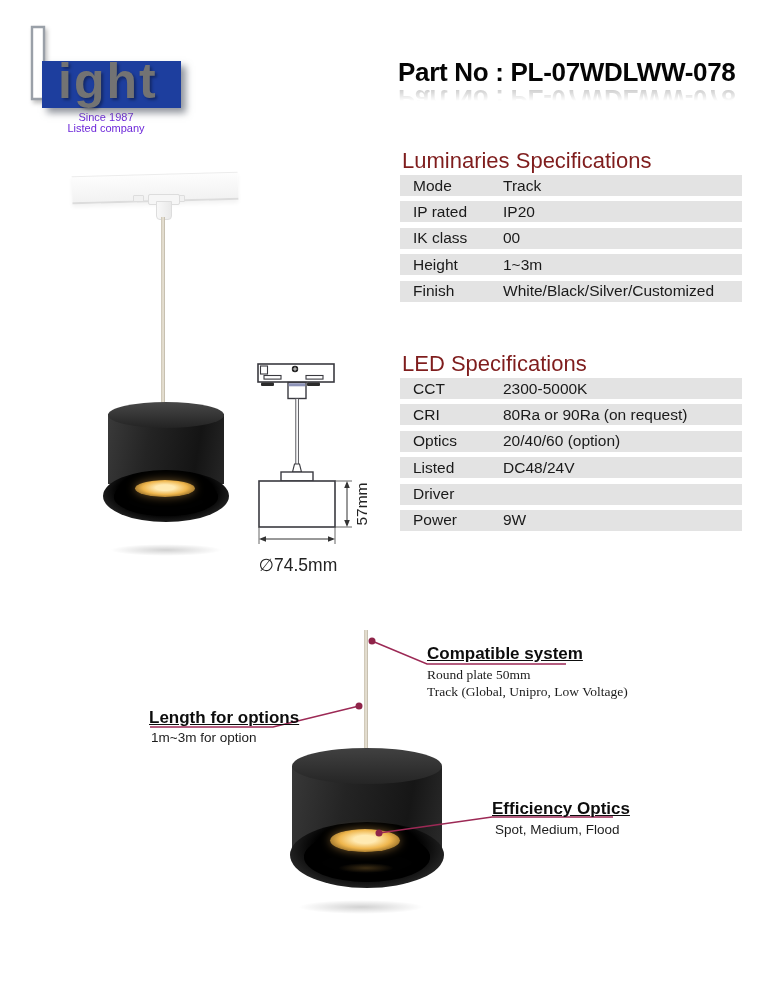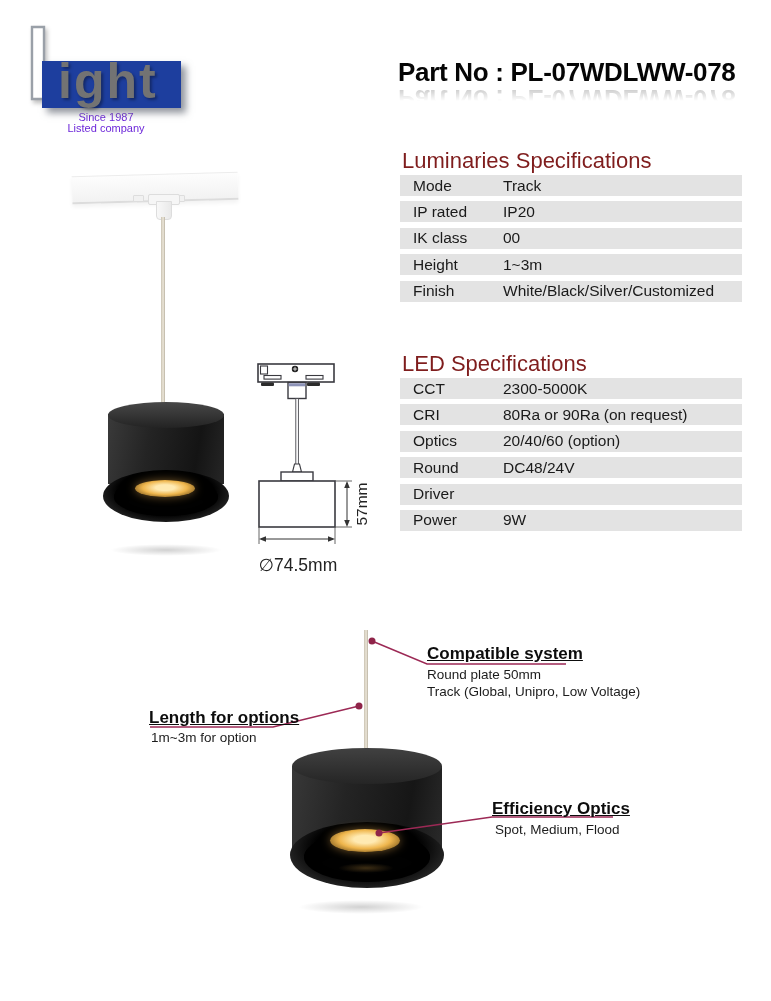--- a/index.html
+++ b/index.html
@@ -81,21 +81,21 @@
   .lens-bottom{left:50px;top:199px;width:70px;height:23px;}
   .gold-arc{left:58px;top:233px;width:56px;height:10px;border-radius:50%;
             background:radial-gradient(ellipse,rgba(214,160,70,.28),rgba(0,0,0,0) 70%);}
   .shadow-bottom{left:18px;top:270px;width:126px;height:14px;}
 
   
   .callout-lines{left:0;top:0;pointer-events:none;z-index:6;}
   .co-title{font-size:17px;font-weight:700;color:#0d0d0d;line-height:1.1;white-space:nowrap;z-index:7;text-decoration:underline;}
   .co-sub{font-size:13.5px;color:#1c1c1c;line-height:16.5px;white-space:nowrap;z-index:7;}
   .co-compat-title{left:427px;top:645px;}
-  .co-compat-sub{left:427px;top:667px;}
+  .co-compat-sub{left:427px;top:667px;font-family:Liberation Serif, serif;}
   .co-length-title{left:149px;top:709px;}
   .co-length-sub{left:151px;top:730px;}
   .co-optics-title{left:492px;top:800px;}
   .co-optics-sub{left:495px;top:822px;}
 
   
   .drawing-svg{left:248px;top:355px;}
   .drawing-svg text{font-family:"Liberation Sans","DejaVu Sans",sans-serif;}
 </style>
 </head>
@@ -203,21 +203,21 @@
     </div>
     <div class="spec-row">
       <span class="spec-label">CRI</span>
       <span class="spec-value">80Ra or 90Ra (on request)</span>
     </div>
     <div class="spec-row">
       <span class="spec-label">Optics</span>
       <span class="spec-value">20/40/60  (option)</span>
     </div>
     <div class="spec-row">
-      <span class="spec-label">Round</span>
+      <span class="spec-label">Listed</span>
       <span class="spec-value">DC48/24V</span>
     </div>
     <div class="spec-row">
       <span class="spec-label">Driver</span>
     </div>
     <div class="spec-row">
       <span class="spec-label">Power</span>
       <span class="spec-value">9W</span>
     </div>
   </div>

